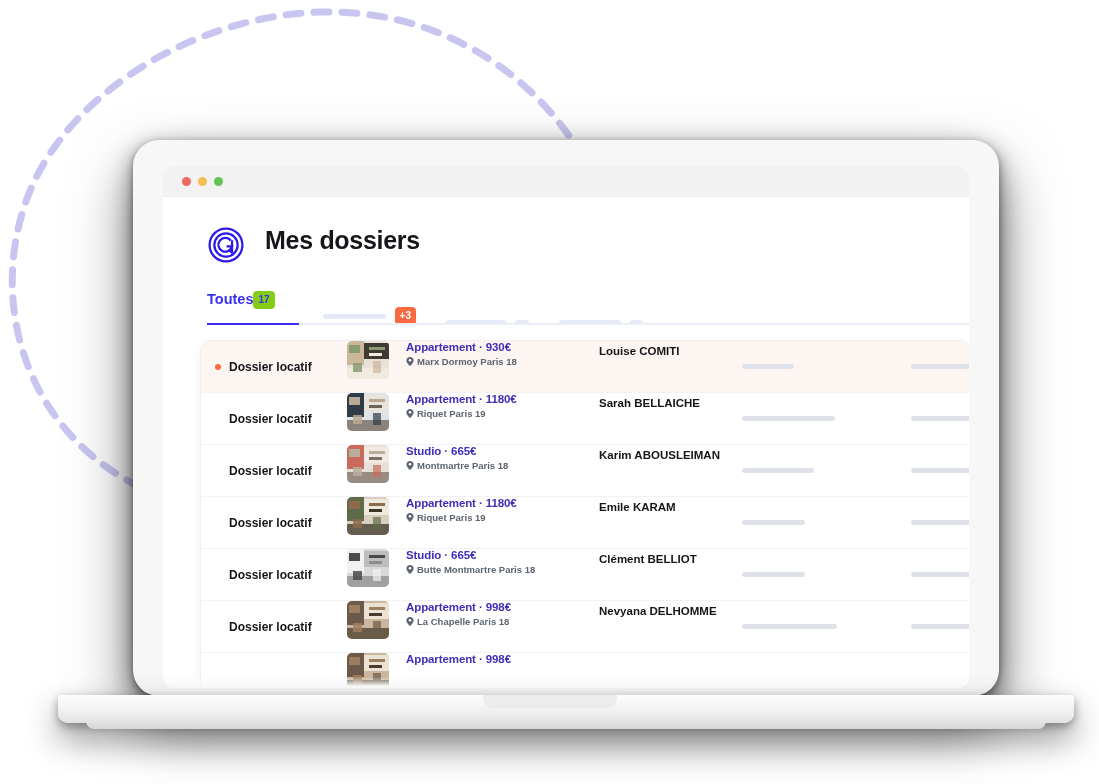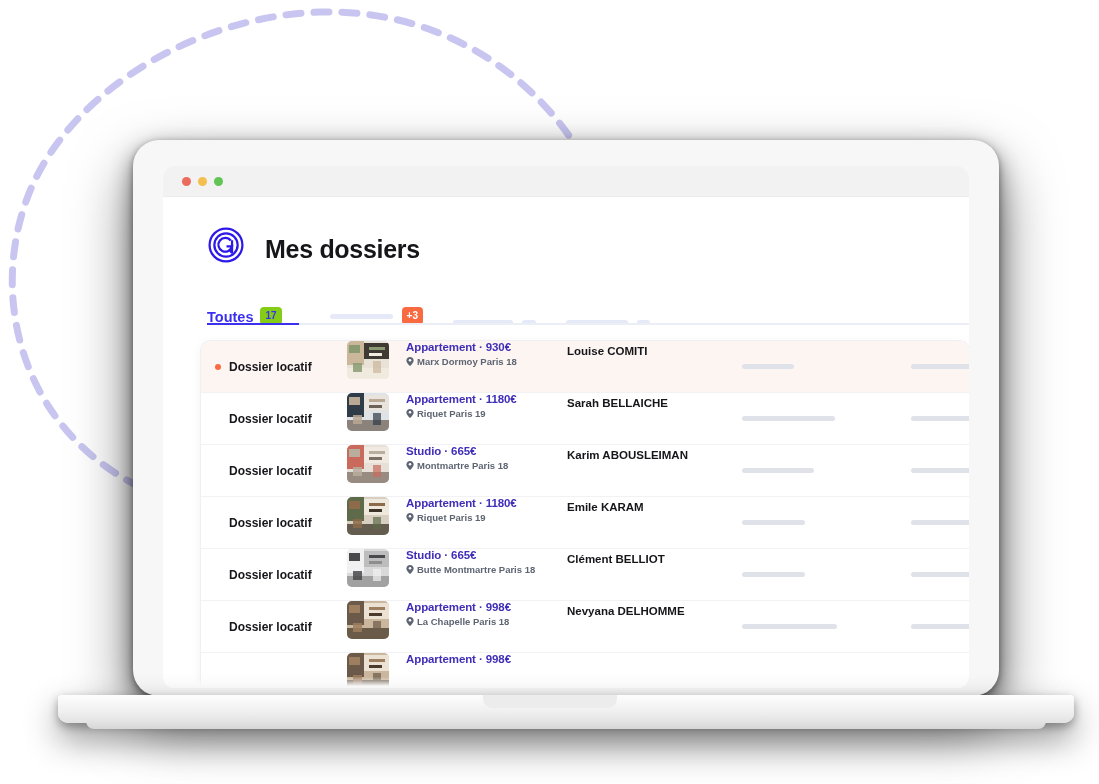--- a/index.html
+++ b/index.html
@@ -53,32 +53,32 @@
     border-bottom:1px solid #ececed;
   }
   .dot{width:9px;height:9px;border-radius:50%;}
   .dot.red{background:#ec6a5e;}
   .dot.yellow{background:#f4bf4f;}
   .dot.green{background:#61c454;}
 
   
   .app{background:#ffffff;height:492px;position:relative;overflow:hidden;}
 
-  .app-header{display:flex;align-items:flex-end;gap:20px;padding:29px 0 0 44px;}
+  .app-header{display:flex;align-items:flex-start;gap:20px;padding:29px 0 0 44px;}
   .logo{width:38px;height:38px;flex:none;}
   .page-title{
     font-size:25px;font-weight:700;color:#16161a;letter-spacing:-0.3px;
   }
 
   
   .tabs{
     margin-top:27px;margin-left:44px;margin-right:0;
     display:flex;align-items:flex-end;gap:0;height:34px;position:relative;
   }
-  .tab{display:flex;align-items:flex-end;gap:7px;height:34px;}
+  .tab{display:flex;align-items:flex-start;height:34px;}
   .tab-active{padding-right:18px;}
   .tab-label{font-size:14.5px;font-weight:600;color:#3b2ff0;}
   .badge{
     font-size:10px;font-weight:700;line-height:1;
     padding:4px 5px;border-radius:4px;
   }
   .badge-lav{background:#84cc16;color:#3b2ff0;}
   .badge-orange{background:#f96a41;color:#ffffff;}
   .tabs-underline{
     position:absolute;left:0;bottom:0;height:2px;width:100%;background:#eceef5;
@@ -108,21 +108,21 @@
   .col-thumb{width:48px;flex:none;}
   .thumb{width:42px;height:38px;border-radius:5px;overflow:hidden;display:block;}
   .col-listing{width:155px;flex:none;padding-left:11px;}
   .listing-title{font-size:11.5px;font-weight:700;color:#3f2fb8;white-space:nowrap;letter-spacing:-0.1px;}
   .listing-loc{
     display:flex;align-items:center;gap:3px;margin-top:3px;
     font-size:9.5px;font-weight:600;color:#5d6472;white-space:nowrap;
   }
   .pin{width:8px;height:9px;flex:none;}
   .col-name{width:147px;flex:none;padding-left:6px;}
-  .name-label{font-size:11.5px;font-weight:700;color:#16161a;white-space:nowrap;}
+  .name-label{font-size:11.5px;font-weight:700;color:#16161a;white-space:nowrap;margin-left:32px;}
   .col-skel{width:143px;flex:none;display:flex;align-items:center;padding-left:28px;}
   .col-skel2{width:143px;flex:none;display:flex;align-items:center;padding-left:26px;}
   .row-skel{height:5px;border-radius:3px;background:#dfe3e9;}
 
   .fade-bottom{
     position:absolute;left:0;right:0;bottom:0;height:12px;
     background:linear-gradient(180deg,rgba(255,255,255,0),#ffffff 75%);
     pointer-events:none;
   }
 </style>

